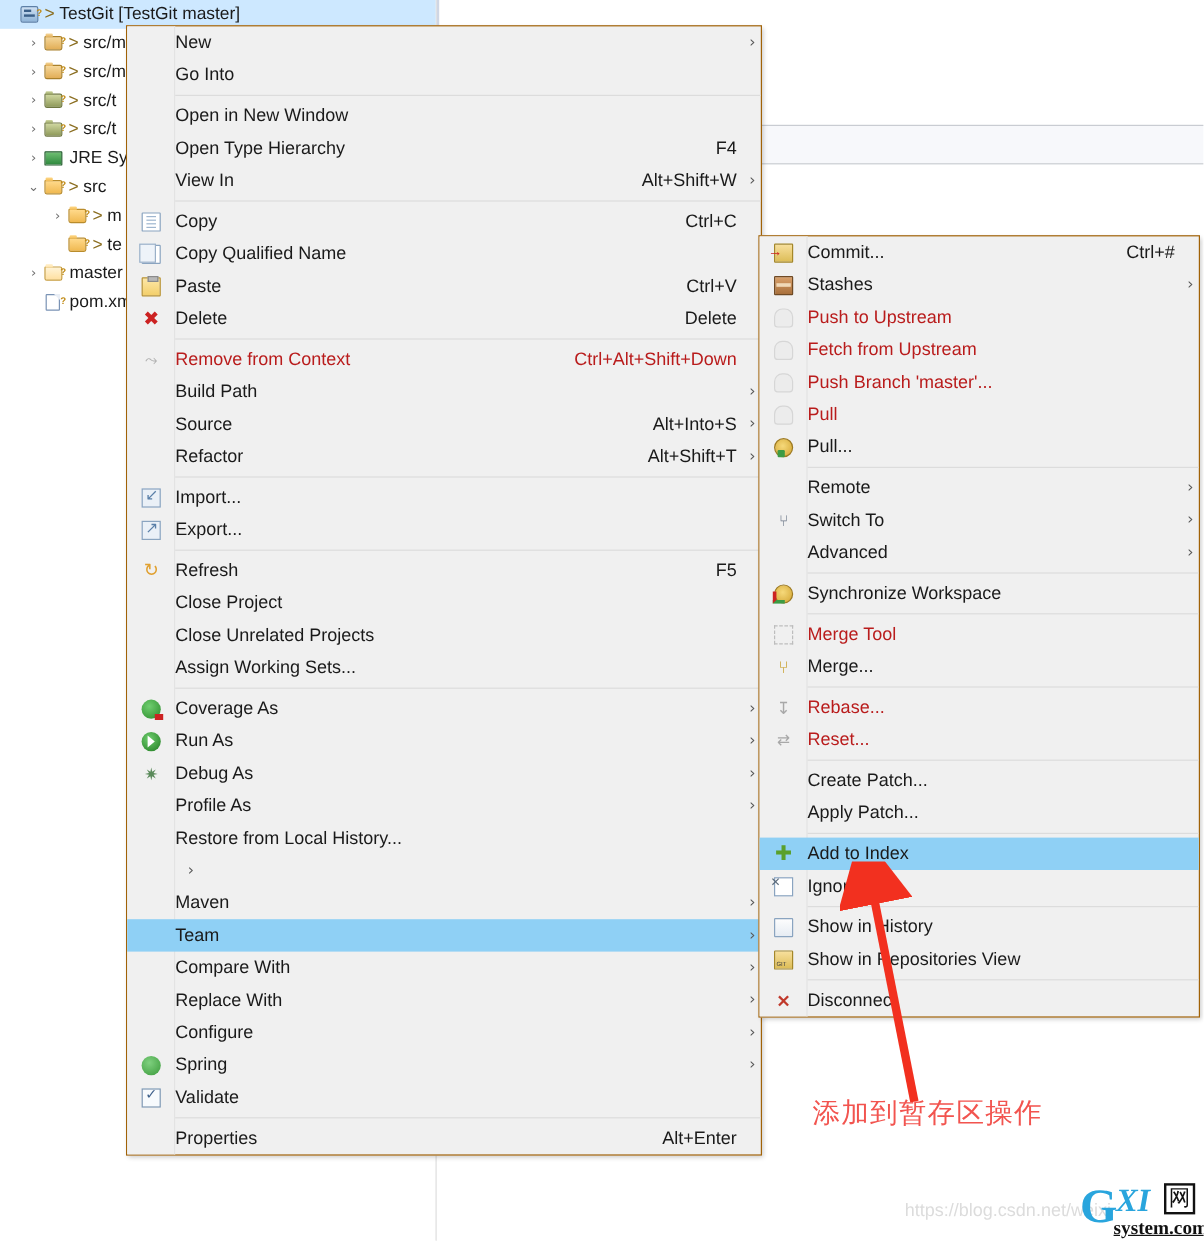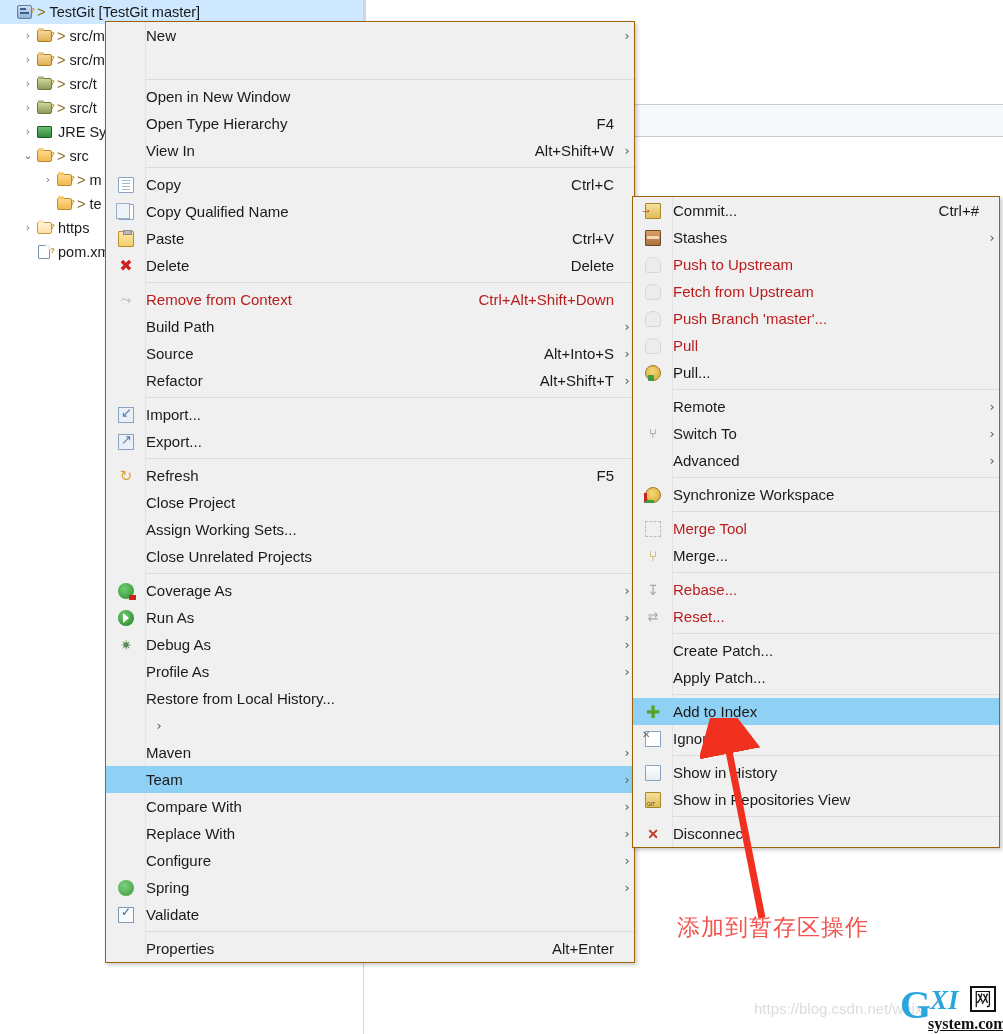--- a/index.html
+++ b/index.html
@@ -276,21 +276,21 @@
           </span>
           <span class="gt">&gt;</span>
           <span class="tree-label">te</span>
         </div>
         <div class="tree-row" style="padding-left: 20px;">
           <span class="twisty">›</span>
           <span class="tree-icon">
             <span class="ic-plainfolder"></span>
             <span class="q">?</span>
           </span>
-          <span class="tree-label">https</span>
+          <span class="tree-label">master</span>
         </div>
         <div class="tree-row" style="padding-left: 20px;">
           <span class="twisty"></span>
           <span class="tree-icon">
             <span class="ic-xml"></span>
             <span class="q">?</span>
           </span>
           <span class="tree-label">pom.xm</span>
         </div>
       </div>
@@ -317,20 +317,21 @@
     <div class="gutter"></div>
     <div id="menu-main-items" style="position:relative">
         <div class="mi">
           <span class="mi-icon"></span>
           <span class="mi-label">New</span>
           <span class="mi-accel"></span>
           <span class="mi-arrow">›</span>
         </div>
         <div class="mi">
           <span class="mi-icon"></span>
+          <span class="mi-label">Go Into</span>
           <span class="mi-accel"></span>
           <span class="mi-arrow empty">›</span>
         </div>
         <div class="sep"></div>
         <div class="mi">
           <span class="mi-icon"></span>
           <span class="mi-label">Open in New Window</span>
           <span class="mi-accel"></span>
           <span class="mi-arrow empty">›</span>
         </div>
@@ -433,27 +434,27 @@
           <span class="mi-arrow empty">›</span>
         </div>
         <div class="mi">
           <span class="mi-icon"></span>
           <span class="mi-label">Close Project</span>
           <span class="mi-accel"></span>
           <span class="mi-arrow empty">›</span>
         </div>
         <div class="mi">
           <span class="mi-icon"></span>
+          <span class="mi-label">Close Unrelated Projects</span>
+          <span class="mi-accel"></span>
+          <span class="mi-arrow empty">›</span>
+        </div>
+        <div class="mi">
+          <span class="mi-icon"></span>
           <span class="mi-label">Assign Working Sets...</span>
-          <span class="mi-accel"></span>
-          <span class="mi-arrow empty">›</span>
-        </div>
-        <div class="mi">
-          <span class="mi-icon"></span>
-          <span class="mi-label">Close Unrelated Projects</span>
           <span class="mi-accel"></span>
           <span class="mi-arrow empty">›</span>
         </div>
         <div class="sep"></div>
         <div class="mi">
           <span class="mi-icon">
             <span class="gi gi-coverage"></span>
           </span>
           <span class="mi-label">Coverage As</span>
           <span class="mi-accel"></span>

